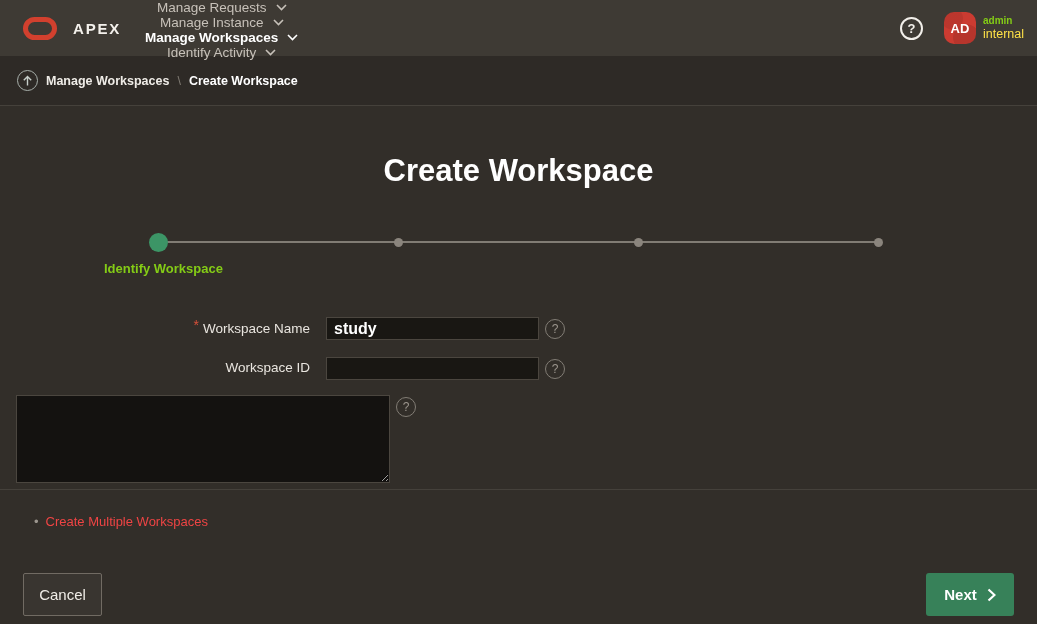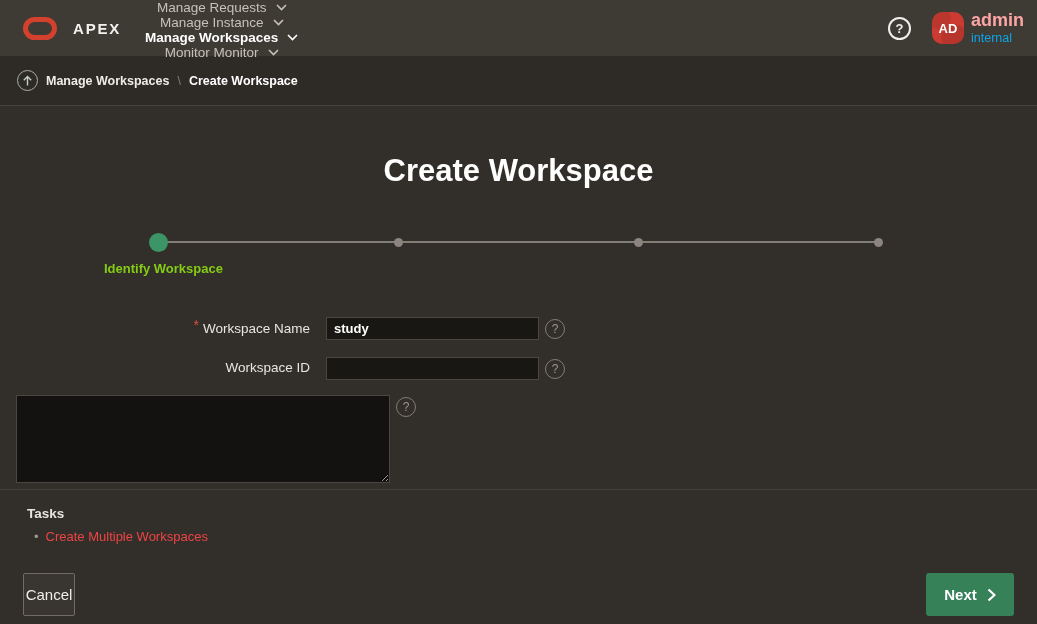--- a/index.html
+++ b/index.html
@@ -68,22 +68,22 @@
     background:
       radial-gradient(circle at 70% 80%, rgba(0,0,0,0.10) 0 38%, rgba(0,0,0,0) 40%),
       radial-gradient(circle at 25% 20%, rgba(0,0,0,0.08) 0 30%, rgba(0,0,0,0) 33%),
       #CB3B31;
     border-radius: 10px;
     display: flex; align-items: center; justify-content: center;
     font-size: 13px; font-weight: bold; color: #FFFFFF;
     cursor: pointer;
   }
   .user-box { margin-left: 7px; line-height: 1.15; }
-  .user-name { font-size: 18px; font-weight: bold; color: #fca5a5; }
-  .user-context { font-size: 12.5px; color: #0ea5e9; }
+  .user-name { font-size: 10px; font-weight: bold; color: #84cc16; }
+  .user-context { font-size: 12.5px; color: #fde047; }
 
   
   .breadcrumb-bar {
     height: 50px;
     background: #2E2A26;
     border-bottom: 1px solid #45413B;
     display: flex;
     align-items: center;
     padding: 0 17px;
   }
@@ -149,21 +149,21 @@
     margin-right: 4px;
     font-size: 14px;
   }
   .fctl { margin-left: 16px; }
   .tinput {
     width: 213px; height: 23px;
     background: #191713;
     border: 1px solid #4B463F;
     color: #FFFFFF;
     font-family: "Liberation Sans", sans-serif;
-    font-size: 13px;
+    font-size: 16px;
     font-weight: bold;
     padding: 0 7px;
     outline: none;
   }
   .tarea {
     width: 374px; height: 88px;
     background: #141210;
     border: 1px solid #4B463F;
     color: #FFFFFF;
     font-family: "Liberation Sans", sans-serif;
@@ -206,21 +206,21 @@
     align-items: flex-start;
   }
   .btn {
     height: 43px;
     font-family: "Liberation Sans", sans-serif;
     font-size: 15px;
     display: flex; align-items: center; justify-content: center;
     cursor: pointer;
   }
   .btn-cancel {
-    width: 52px;
+    width: 79px;
     background: #393530;
     border: 1px solid #716B63;
     border-radius: 2px;
     color: #F0EDE7;
   }
   .btn-next {
     width: 88px;
     background: #378159;
     border: none;
     border-radius: 3px;
@@ -255,21 +255,21 @@
     </div>
     <div class="nav-item active">
       <span>Manage Workspaces</span>
       <span class="chev">
         <svg width="11" height="7" viewBox="0 0 11 7">
             <polyline points="1,1 5.5,5.5 10,1" fill="none" stroke="#FFFFFF" stroke-width="1.6"></polyline>
           </svg>
       </span>
     </div>
     <div class="nav-item">
-      <span>Monitor Monitor</span>
+      <span>Identify Activity</span>
       <span class="chev">
         <svg width="11" height="7" viewBox="0 0 11 7">
             <polyline points="1,1 5.5,5.5 10,1" fill="none" stroke="#C7C1B9" stroke-width="1.6"></polyline>
           </svg>
       </span>
     </div>
   </nav>
   <div class="nav-right">
     <div class="help-circle">?</div>
     <div class="avatar">AD</div>
@@ -314,21 +314,20 @@
       <input class="fctl tinput" type="text" value="" style="">
       <div class="help-item">?</div>
     </div>
     <div class="frow">
       <textarea class="fctl tarea" style=""></textarea>
       <div class="help-item">?</div>
     </div>
   </div>
 
   <div class="tasks">
-    <div class="tasks-heading">Tasks</div>
     <div class="task-item">
       <span class="task-bullet">•</span>
       <a class="task-link">Create Multiple Workspaces</a>
     </div>
   </div>
 </div>
 
 <div class="footer">
   <button class="btn btn-cancel">Cancel</button>
   <button class="btn btn-next">

